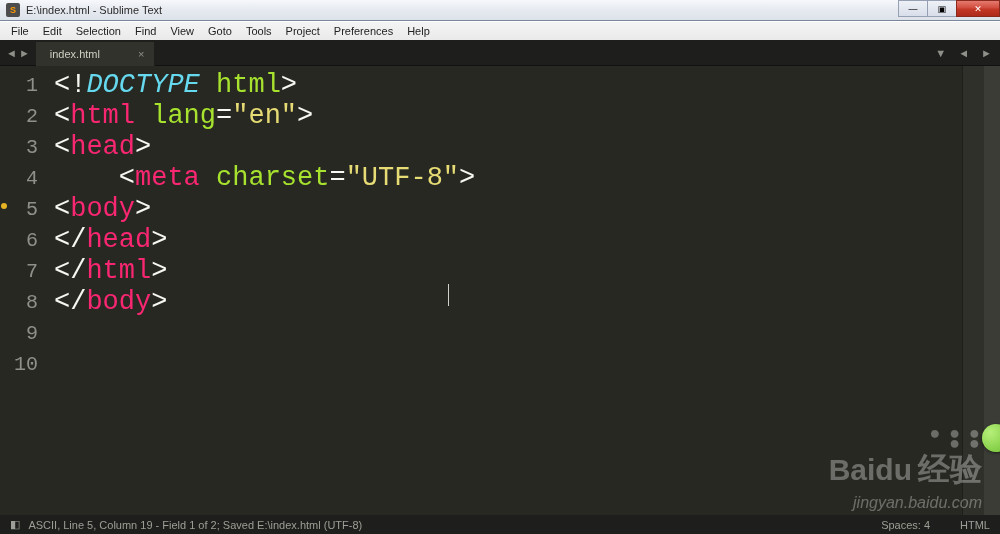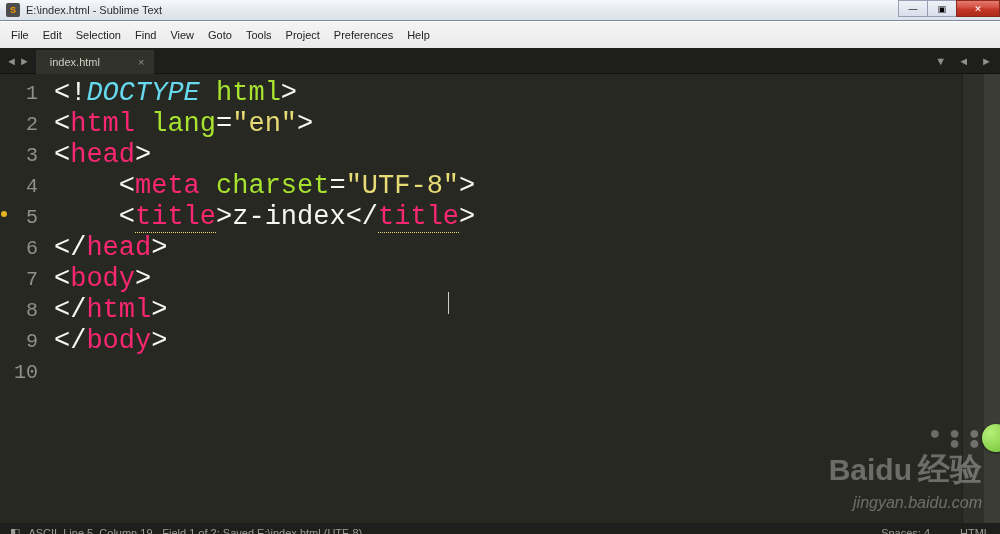--- a/index.html
+++ b/index.html
@@ -40,21 +40,21 @@
   margin-left: -1px;
 }
 .win-btn.close {
   background: linear-gradient(to bottom,#e67a6f,#cf4b3c 48%,#c53827 52%,#ad2a1a);
   color: #fff;
   border-color: #8a2a1f;
   width: 44px;
   border-top-right-radius: 0;
 }
 .menubar {
-  height: 27px;
+  height: 19px;
   background: linear-gradient(#f4f4f4,#eaeaea);
   display: flex;
   align-items: center;
   padding-left: 4px;
   gap: 0;
   border-top: 1px solid #fff;
   color: #222;
   font-size: 11px;
 }
 .menubar .mi { padding: 2px 7px; }
@@ -242,23 +242,22 @@
       <div>8</div>
       <div>9</div>
       <div>10</div>
     </div>
   <div class="code" id="code">
     <div class="cursor-caret" style="left:400px;top:218px;"></div>
   <div class="line"><span class="tok-punc">&lt;!</span><span class="tok-decl">DOCTYPE</span><span class="tok-punc"> </span><span class="tok-attr">html</span><span class="tok-punc">&gt;</span></div>
       <div class="line"><span class="tok-punc">&lt;</span><span class="tok-tag">html</span><span class="tok-punc"> </span><span class="tok-attr">lang</span><span class="tok-punc">=</span><span class="tok-str">"en"</span><span class="tok-punc">&gt;</span></div>
       <div class="line"><span class="tok-punc">&lt;</span><span class="tok-tag">head</span><span class="tok-punc">&gt;</span></div>
       <div class="line"><span>    </span><span class="tok-punc">&lt;</span><span class="tok-tag">meta</span><span class="tok-punc"> </span><span class="tok-attr">charset</span><span class="tok-punc">=</span><span class="tok-str">"UTF-8"</span><span class="tok-punc">&gt;</span></div>
-      <div class="line"><span>    </span><span class="tok-punc">&lt;</span><span class="tok-tag underline">title</span><span class="tok-punc">&gt;</span><span class="tok-txt">z-index</span><span class="tok-punc">&lt;/</span><span class="tok-tag underline">title</span><span class="tok-punc">&gt;</span></div>
+      <div class="line"><span class="tok-punc">&lt;</span><span class="tok-tag">body</span><span class="tok-punc">&gt;</span></div>
       <div class="line"><span class="tok-punc">&lt;/</span><span class="tok-tag">head</span><span class="tok-punc">&gt;</span></div>
-      <div class="line"><span class="tok-punc">&lt;</span><span class="tok-tag">body</span><span class="tok-punc">&gt;</span></div>
       <div class="line"></div>
       <div class="line"><span class="tok-punc">&lt;/</span><span class="tok-tag">html</span><span class="tok-punc">&gt;</span></div>
       <div class="line"><span class="tok-punc">&lt;/</span><span class="tok-tag">body</span><span class="tok-punc">&gt;</span></div>
     </div>
   <div class="minimap"></div>
   <div class="scroll-v"></div>
 </div>
 
 <div class="statusbar">
   <span>◧</span>

